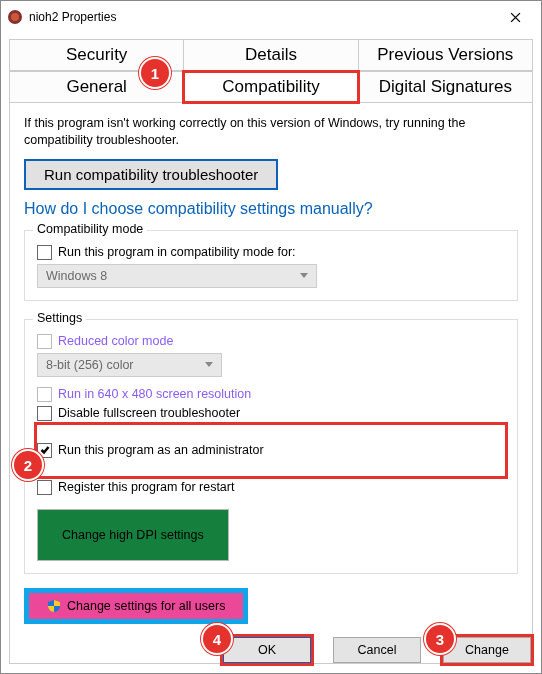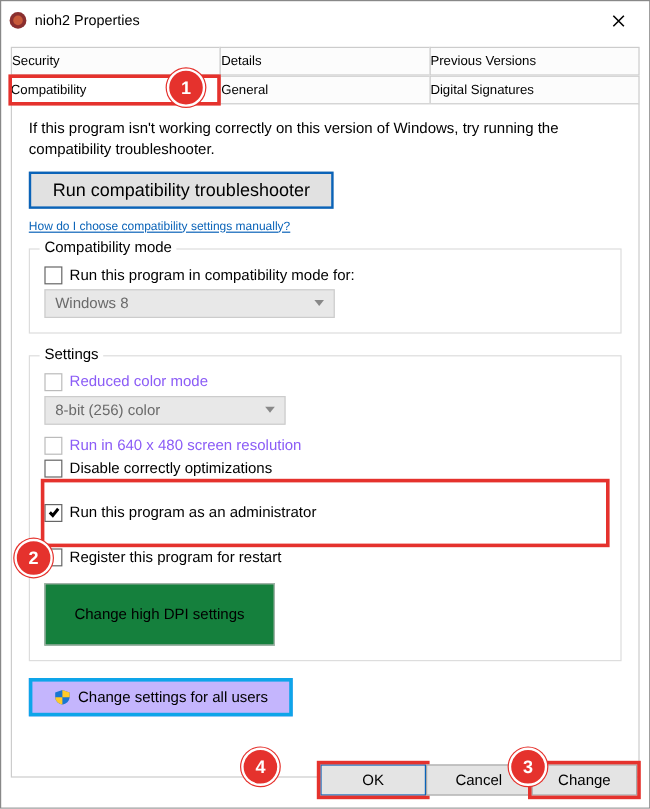--- a/index.html
+++ b/index.html
@@ -4,43 +4,43 @@
 <style>
 html,body{margin:0;padding:0;font-family:"Segoe UI",Tahoma,sans-serif;font-size:13px;color:#000;background:#fff}
 .window{width:542px;height:674px;border:1px solid #888;box-sizing:border-box;position:relative;background:#fff;overflow:hidden}
 .titlebar{height:32px;display:flex;align-items:center;padding:0 6px;position:relative}
 .app-icon{width:16px;height:16px;margin-right:6px;display:flex;align-items:center;justify-content:center}
 .app-icon svg{width:16px;height:16px}
 .title-text{font-size:12px;flex:1}
 .close-btn{width:40px;height:28px;display:flex;align-items:center;justify-content:center;cursor:default;font-size:14px}
 .tabs-area{padding:6px 8px 0 8px}
 .tabs-row{display:flex}
-.tab{flex:1;text-align:left;padding:5px 0;border:1px solid #ccc;background:#fcfcfc;font-size:11px;cursor:default;margin-left:-1px;position:relative}
+.tab{flex:1;text-align:center;padding:5px 0;border:1px solid #ccc;background:#fcfcfc;font-size:17px;cursor:default;margin-left:-1px;position:relative}
 .tab.first{margin-left:0}
 .tab.active{background:#fff;border-bottom-color:#fff;z-index:2}
 .tab.hi{outline:3px solid #e5322d;outline-offset:-2px}
 .panel{border:1px solid #ccc;margin:0 8px 8px 8px;padding:12px 14px;height:562px;box-sizing:border-box;background:#fff;position:relative;margin-top:-1px}
 .help-para{font-size:12.5px;line-height:1.35;margin-bottom:10px}
 .run-trouble{border:2px solid #0a63b8;background:#e1e1e1;padding:5px 18px;font-size:15px;display:inline-block;cursor:default}
-.link{color:#0a63b8;text-decoration:underline;font-size:10px;margin-top:10px;display:inline-block;cursor:pointer}
+.link{color:#0a63b8;font-size:16px;margin-top:10px;display:inline-block;cursor:pointer}
 .groupbox{border:1px solid #ddd;margin-top:12px;padding:10px 12px 12px 12px;position:relative}
 .group-label{position:absolute;top:-9px;left:8px;background:#fff;padding:0 4px;font-size:12.5px}
 .chk-row{display:flex;align-items:center;margin:4px 0;font-size:12.5px}
 .chk{width:13px;height:13px;border:1px solid #666;margin-right:6px;display:flex;align-items:center;justify-content:center;background:#fff}
 .chk.disabled{border-color:#bbb}
 .chk.checked svg{width:10px;height:10px;stroke:#000;stroke-width:2.5;fill:none}
 .disabled-text{color:#8b5cf6}
-.select{border:1px solid #ccc;background:#e8e8e8;padding:4px 8px;width:242px;font-size:12.5px;color:#6a6a6a;margin-top:4px;position:relative;box-sizing:border-box}
+.select{border:1px solid #ccc;background:#e8e8e8;padding:4px 8px;width:280px;font-size:12.5px;color:#6a6a6a;margin-top:4px;position:relative;box-sizing:border-box}
 .select .caret{position:absolute;right:8px;top:8px;width:0;height:0;border-left:4px solid transparent;border-right:4px solid transparent;border-top:5px solid #888}
-.select.small{width:201px}
+.select.small{width:185px}
 .dpi-btn{border:1px solid #b8b8b8;background:#15803d;padding:18px 24px;font-size:12.5px;display:inline-block;margin-top:10px;cursor:default}
-.allusers-btn{border:3px solid #0ea5e9;background:#c4b5fd;padding:6px 18px;font-size:12.5px;display:inline-flex;align-items:center;margin-top:14px;cursor:default}
+.allusers-btn{border:5px solid #0ea5e9;background:#ec4899;padding:6px 18px;font-size:12.5px;display:inline-flex;align-items:center;margin-top:14px;cursor:default}
 .shield{margin-right:6px;display:flex}
 .hi-box{outline:3px solid #e5322d;outline-offset:0;padding:18px 0}
-.bottom-btns{position:absolute;right:10px;bottom:10px;display:flex;gap:0}
+.bottom-btns{position:absolute;right:10px;bottom:10px;display:flex;gap:22px}
 .btn{width:86px;padding:5px 0;text-align:center;border:1px solid #a8a8a8;background:#e4e4e4;font-size:12.5px;cursor:default}
 .btn.ok{border:1px solid #0a63b8}
 .badge{position:absolute;width:28px;height:28px;border-radius:50%;background:#e5322d;color:#fff;font-weight:600;font-size:15px;display:flex;align-items:center;justify-content:center;z-index:50;border:2px solid #fff;box-shadow:0 0 0 1px #e5322d}
 </style>
 </head>
 <body>
 
 <div class="window">
 
   <div class="titlebar">
@@ -58,22 +58,22 @@
     </span>
   </div>
 
   <div class="tabs-area">
     <div class="tabs-row">
       <div class="tab first">Security</div>
       <div class="tab">Details</div>
       <div class="tab">Previous Versions</div>
     </div>
     <div class="tabs-row">
+      <div class="tab first">General</div>
       <div class="tab active hi">Compatibility</div>
-      <div class="tab first">General</div>
       <div class="tab">Digital Signatures</div>
     </div>
   </div>
 
   <div class="badge" style="left:138px;top:56px">1</div>
 
   <div class="panel">
     <div class="help-para">If this program isn't working correctly on this version of Windows, try running the compatibility troubleshooter.</div>
     <div class="run-trouble">Run compatibility troubleshooter</div>
     <div><a class="link">How do I choose compatibility settings manually?</a></div>
@@ -102,21 +102,21 @@
         <span class="caret"></span>
       </div>
 
       <div class="chk-row" style="margin-top:10px">
         <span class="chk disabled"></span>
         <span class="disabled-text">Run in 640 x 480 screen resolution</span>
       </div>
 
       <div class="chk-row">
         <span class="chk"></span>
-        <span>Disable correctly optimizations</span>
+        <span>Disable fullscreen troubleshooter</span>
       </div>
 
       <div class="hi-box chk-row">
         <span class="chk checked">
           <svg viewBox="0 0 10 10">
               <path d="M1.5 5 L4 7.5 L8.5 2"></path>
             </svg>
         </span>
         <span>Run this program as an administrator</span>
       </div>

